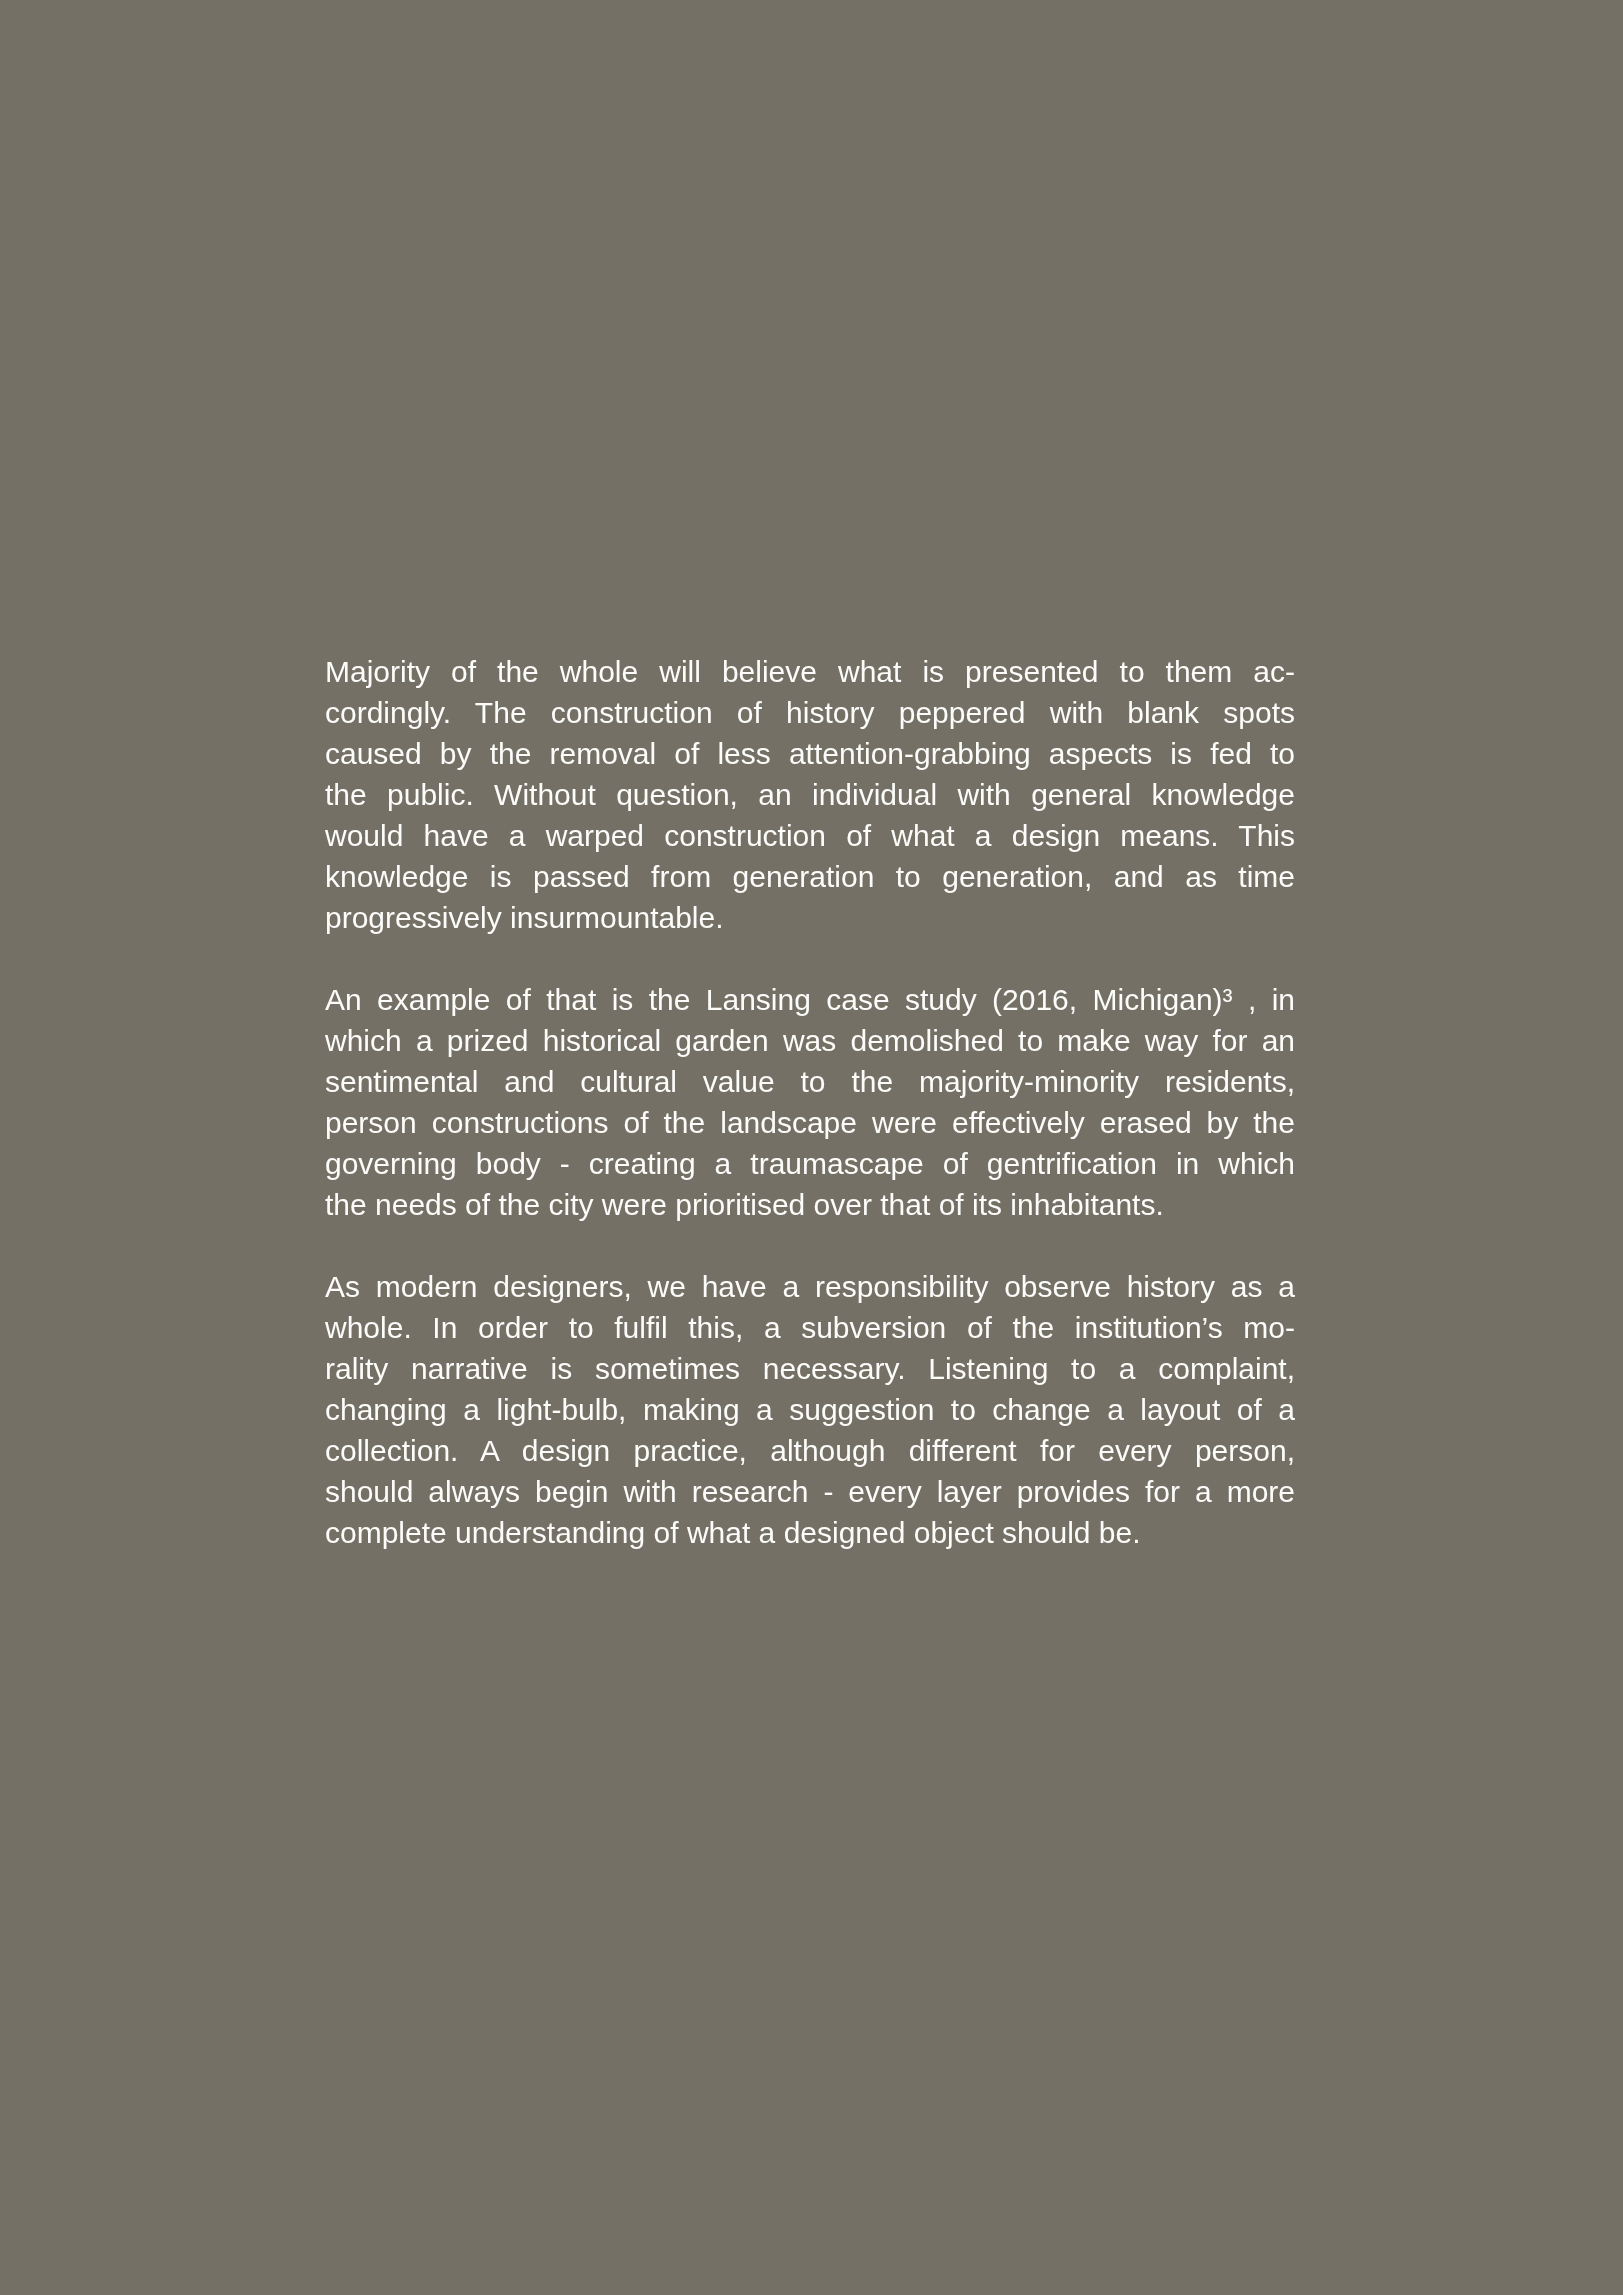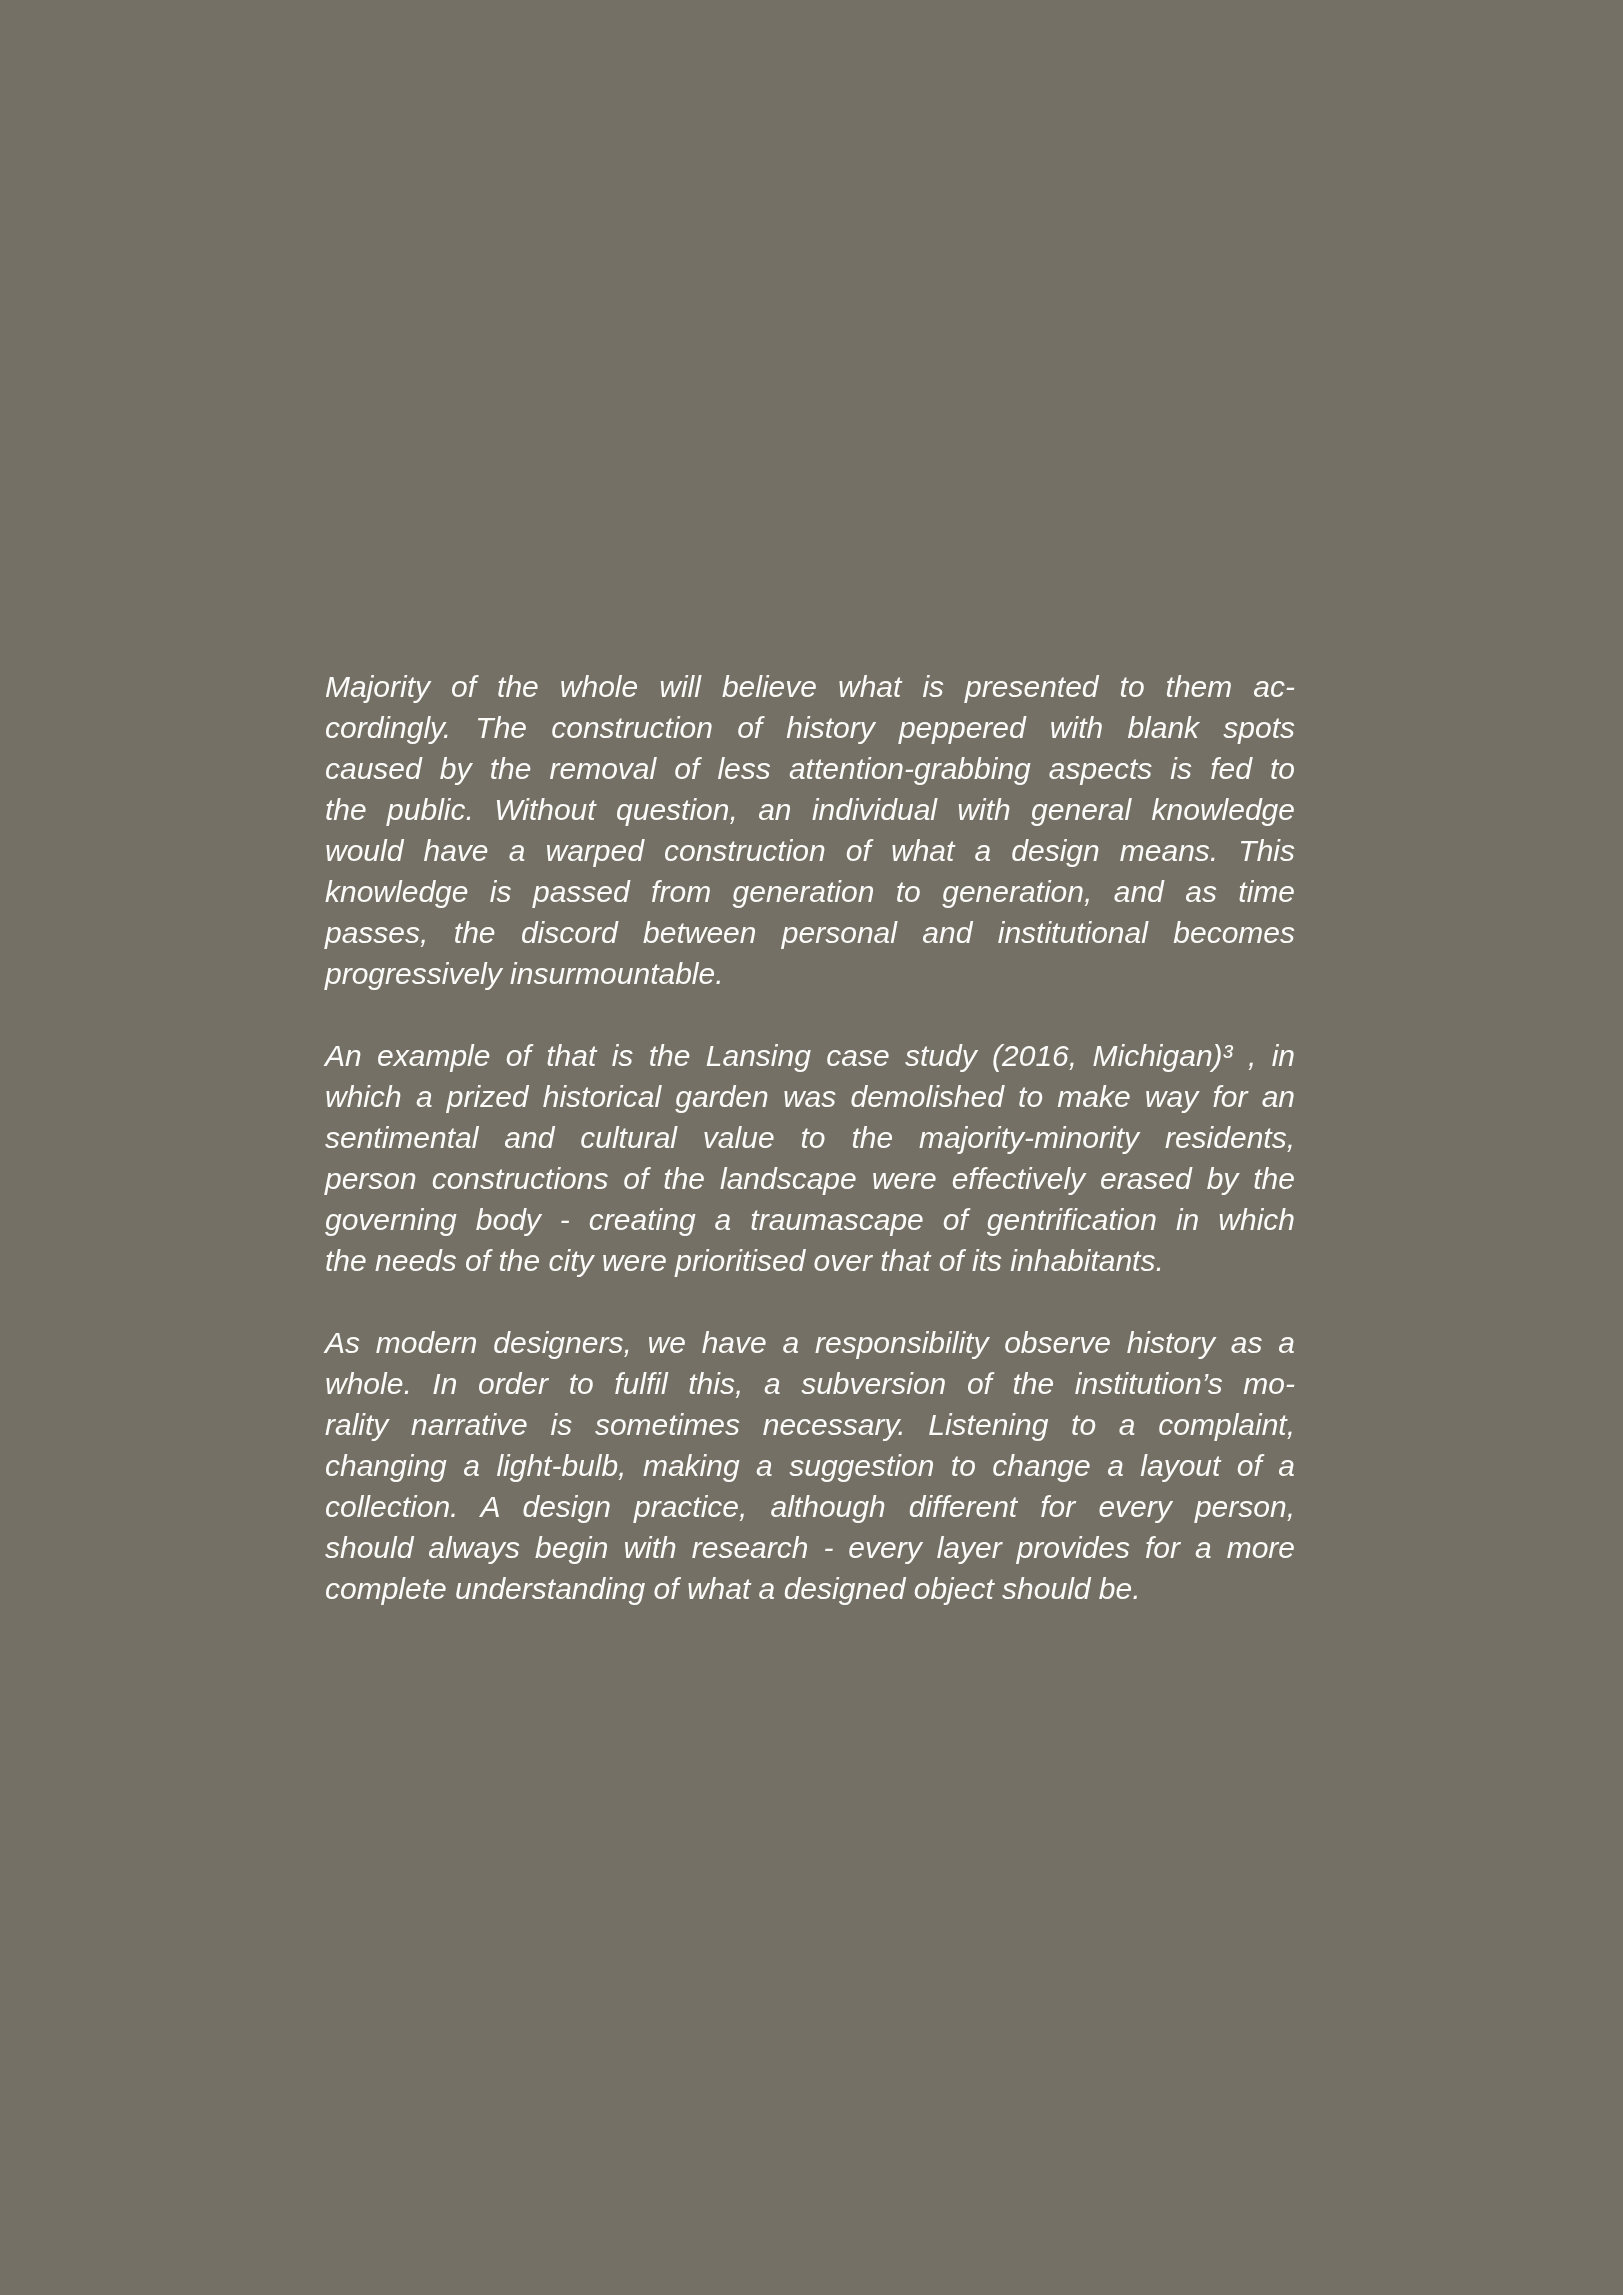--- a/index.html
+++ b/index.html
@@ -22,22 +22,21 @@
     position: absolute;
     left: 325px;
     top: 651px;
     width: 970px;
     color: #FCFCFA;
     font-size: 30px;
     line-height: 41px;
     font-weight: 400;
   }
   .paragraph {
-    margin: 15px 0 41px 0;
-    font-style: italic;
+    margin: 0 0 41px 0;
   }
   .paragraph:last-child {
     margin-bottom: 0;
   }
   .line {
     text-align: justify;
     text-align-last: justify;
     white-space: normal;
   }
   .line.last {
@@ -49,21 +48,20 @@
 
 <div class="page">
   <div class="text-column" style="color: rgb(252, 252, 250);">
       <div class="paragraph">
         <div class="line">Majority of the whole will believe what is presented to them ac-</div>
         <div class="line">cordingly. The construction of history peppered with blank spots</div>
         <div class="line">caused by the removal of less attention-grabbing aspects is fed to</div>
         <div class="line">the public. Without question, an individual with general knowledge</div>
         <div class="line">would have a warped construction of what a design means. This</div>
         <div class="line">knowledge is passed from generation to generation, and as time</div>
-        <div class="line">passes, the discord between personal and institutional becomes</div>
         <div class="line last">progressively insurmountable.</div>
       </div>
       <div class="paragraph">
         <div class="line">An example of that is the Lansing case study (2016, Michigan)³ , in</div>
         <div class="line">which a prized historical garden was demolished to make way for an</div>
         <div class="line">sentimental and cultural value to the majority-minority residents,</div>
         <div class="line">person constructions of the landscape were effectively erased by the</div>
         <div class="line">governing body - creating a traumascape of gentrification in which</div>
         <div class="line last">the needs of the city were prioritised over that of its inhabitants.</div>
       </div>

